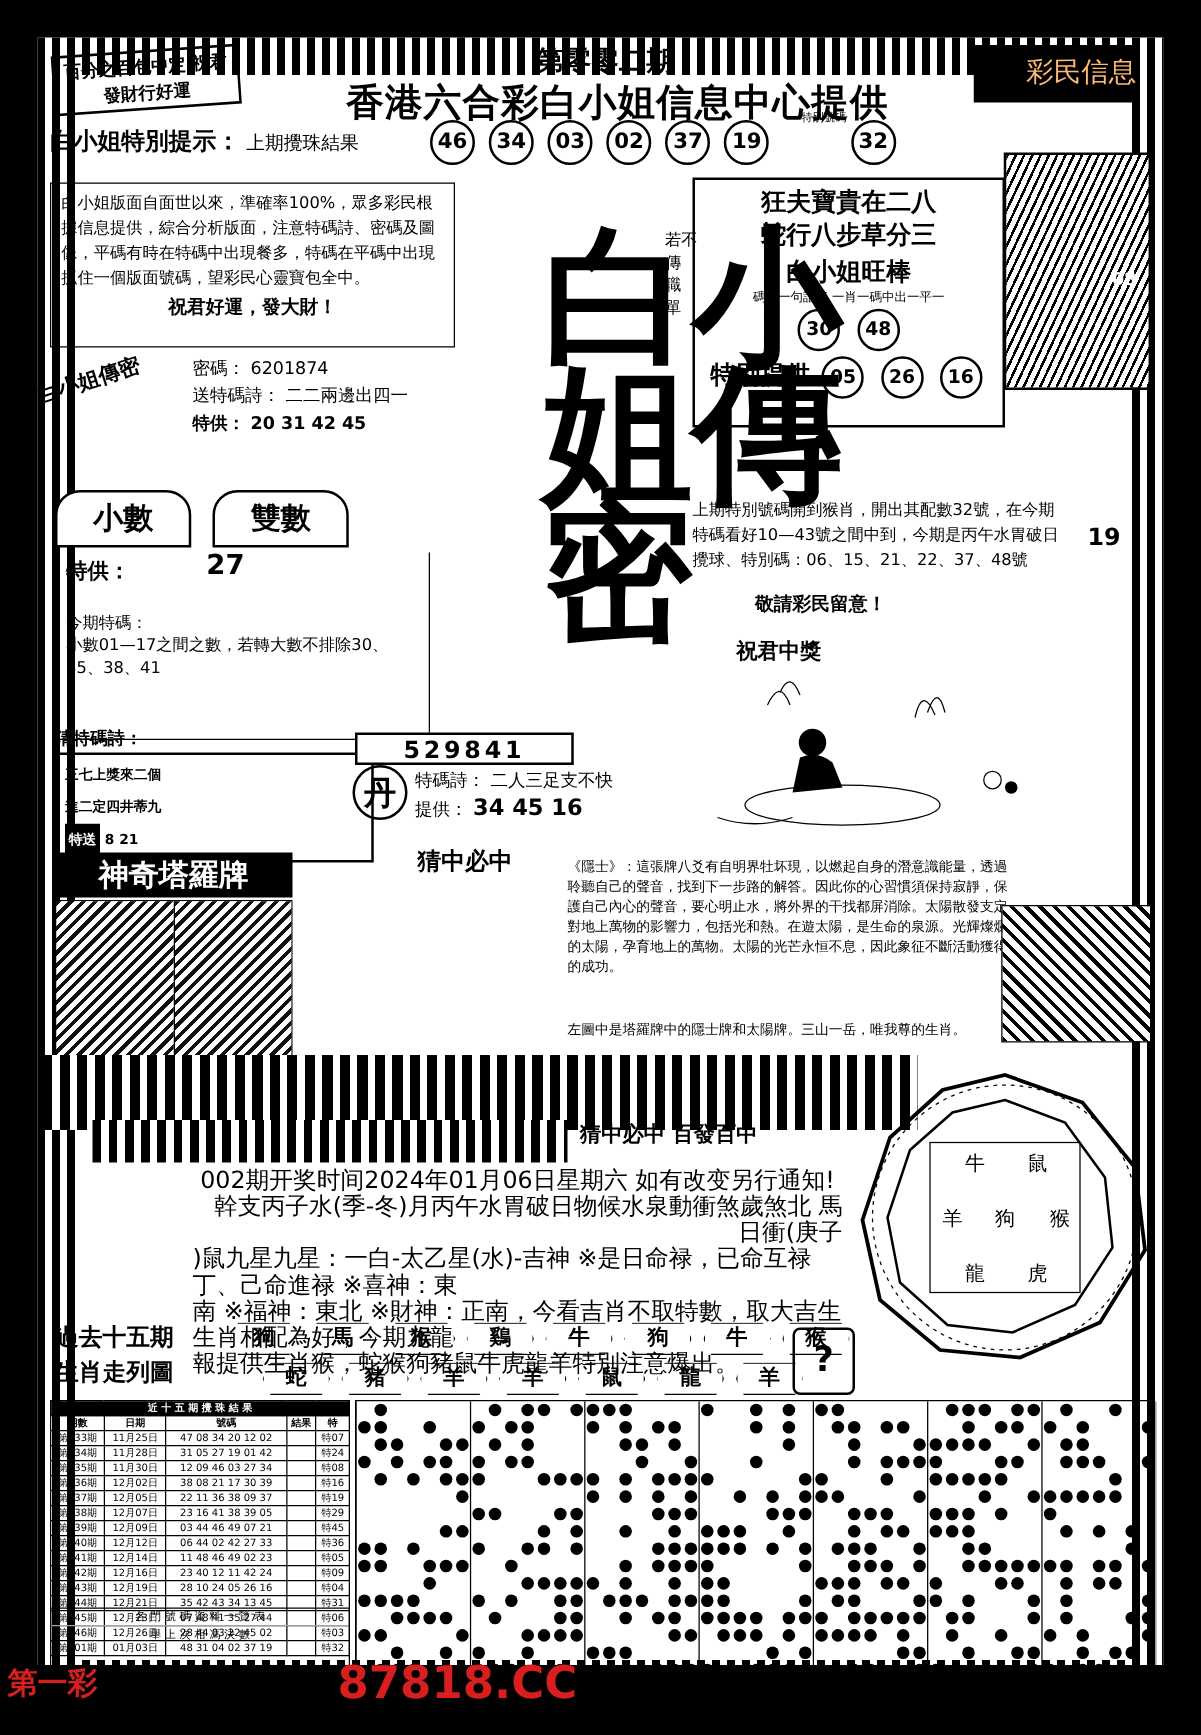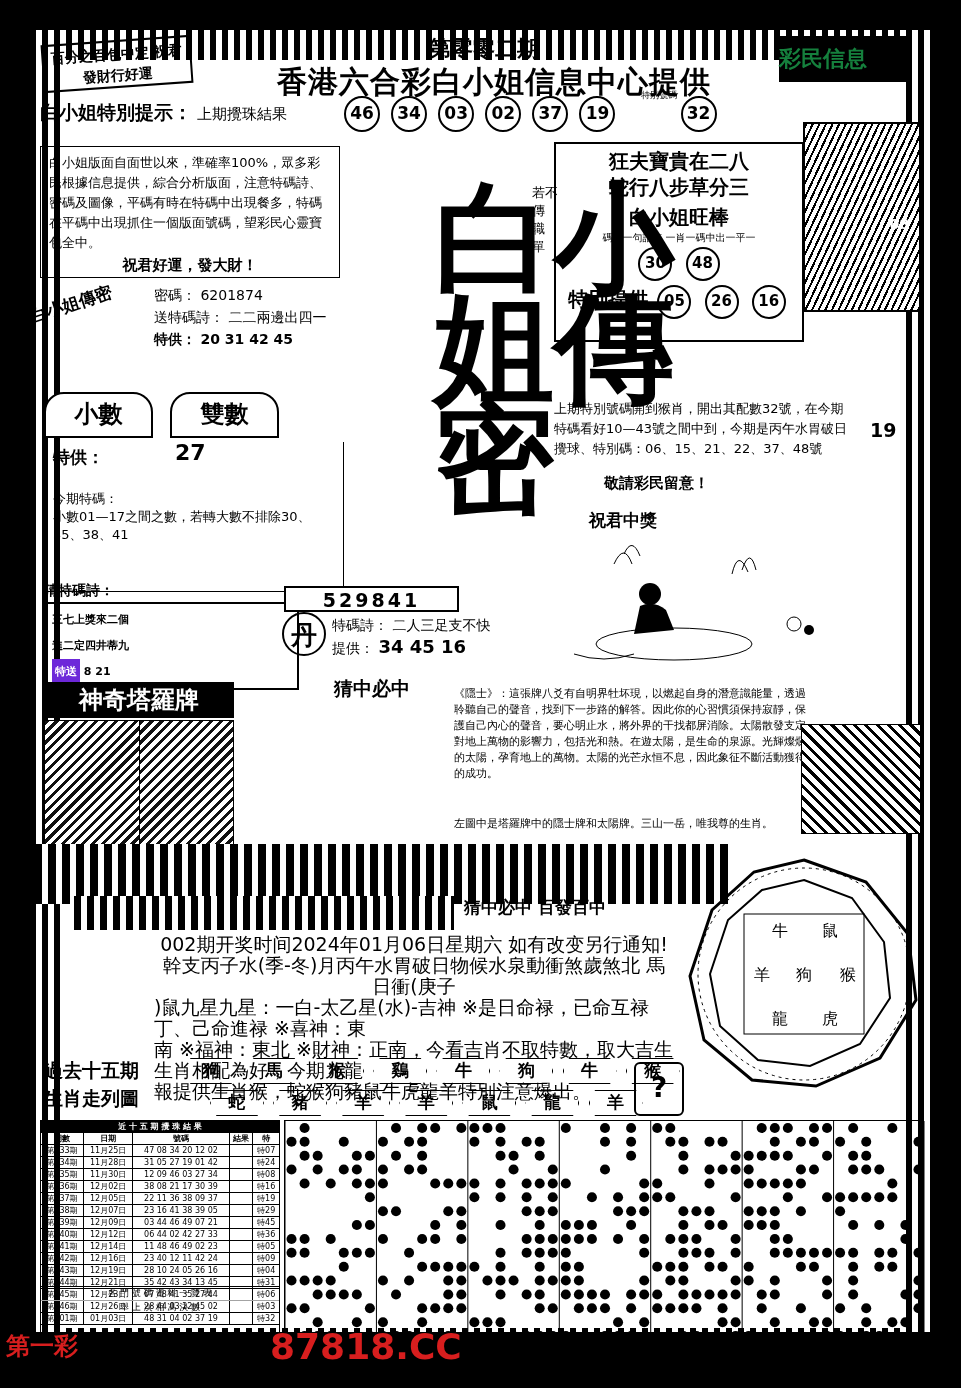--- a/index.html
+++ b/index.html
@@ -36,54 +36,54 @@
   .cn{font-family:"DejaVu Sans","Liberation Sans",sans-serif;}
   .bold{font-weight:bold;}
 
   
   #stamp{left:8px;top:6px;width:150px;height:48px;border:2px solid #000;
          transform:rotate(-4deg);padding:2px 3px;font-size:14px;line-height:21px;font-weight:bold;}
   
   #issue{left:300px;top:0px;width:300px;font-size:22px;font-weight:bold;}
   #maintitle{left:180px;top:28px;width:560px;font-size:30px;font-weight:bold;letter-spacing:1px;}
   
-  #toplabel{right:18px;top:2px;width:130px;height:46px;background:#000;color:#15803d;
-            font-size:22px;font-weight:bold;line-height:46px;text-align:left;}
+  #toplabel{right:18px;top:2px;width:130px;height:46px;background:#000;color:#fdba74;
+            font-size:22px;font-weight:normal;line-height:46px;text-align:right;}
   
   #promptrow{left:6px;top:66px;width:700px;height:40px;}
   #promptlabel{font-size:19px;font-weight:bold;}
   #prevlabel{font-size:15px;}
   .ball{display:inline-block;width:32px;height:32px;border:2px solid #000;border-radius:50%;
         line-height:30px;text-align:center;font-size:17px;font-weight:bold;margin-right:6px;
         background:#fff;}
   .balls{position:absolute;left:310px;top:62px;}
   #specialnote{position:absolute;left:600px;top:56px;font-size:9px;line-height:11px;text-align:center;width:50px;}
   .specball{border-width:2px;}
   
-  #textbox{left:6px;top:112px;width:300px;height:132px;border:1px solid #000;padding:6px 8px;
+  #textbox{left:6px;top:112px;width:324px;height:132px;border:1px solid #000;padding:6px 8px;
            font-size:13px;line-height:20px;}
   #wish{font-size:15px;font-weight:bold;text-align:center;margin-top:2px;}
   
   #codes{left:120px;top:250px;width:230px;font-size:14px;line-height:22px;}
   
   #bubbleleft{left:4px;top:252px;width:120px;height:90px;font-size:17px;font-weight:bold;
               transform:rotate(-18deg);}
   
   #numbox{left:10px;top:358px;width:300px;height:48px;}
   .numtab{display:inline-block;width:105px;height:42px;border:2px solid #000;border-radius:20px 20px 0 0;
           text-align:center;font-size:24px;font-weight:bold;line-height:40px;margin-right:12px;background:#fff;}
   #special-supply{left:10px;top:408px;width:300px;height:150px;border:1px solid #000;border-top:none;
                   padding:6px 8px;font-size:13px;line-height:18px;}
   #sp-title{font-size:17px;font-weight:bold;}
-  #sp-num{font-size:22px;font-weight:bold;position:absolute;left:130px;top:2px;text-align:right;}
+  #sp-num{font-size:22px;font-weight:bold;position:absolute;left:120px;top:2px;text-align:right;}
   
   #guess{left:10px;top:548px;width:255px;height:100px;}
   #guess-title{font-size:14px;font-weight:bold;}
   #guess-box{border:2px solid #000;margin-top:2px;padding:3px 6px;font-size:11px;line-height:26px;font-weight:bold;}
-  #guess-hl{background:#6d28d9;color:#fff;display:inline-block;padding:0 3px;}
+  #guess-hl{background:#000000;color:#fff;display:inline-block;padding:0 3px;}
   
   #tarot-title{left:10px;top:648px;width:190px;height:36px;background:#000;color:#fff;
                font-size:24px;font-weight:bold;text-align:center;line-height:36px;}
   #tarot-imgs{left:10px;top:686px;width:190px;height:130px;border:1px solid #000;display:flex;}
   .tcard{flex:1;border-right:1px solid #000;background:
       repeating-linear-gradient(135deg,#111 0 3px,#fff 3px 7px);}
   .tcard:last-child{border-right:none;}
   
   #ticket{left:250px;top:552px;width:175px;height:26px;border:2px solid #000;background:#fff;
           font-size:19px;font-weight:bold;text-align:center;line-height:24px;letter-spacing:3px;}
@@ -291,21 +291,21 @@
     <div class="blk cn" id="hermit">《隱士》：這張牌八爻有自明界牡坏現，以燃起自身的潛意識能量，透過聆聽自己的聲音，找到下一步路的解答。因此你的心習慣須保持寂靜，保護自己內心的聲音，要心明止水，將外界的干找都屏消除。太陽散發支定對地上萬物的影響力，包括光和熱。在遊太陽，是生命的泉源。光輝燦爛的太陽，孕育地上的萬物。太陽的光芒永恒不息，因此象征不斷活動獲得的成功。</div>
     <div class="blk cn" id="hermit-cap">左圖中是塔羅牌中的隱士牌和太陽牌。三山一岳，唯我尊的生肖。</div>
     <div class="blk" id="fan"></div>
 
     <div class="blk" id="banner"></div>
     <div class="blk" id="banner2"></div>
     <div class="blk cn" id="banner-r">猜中必中  百發百中</div>
 
     <div class="blk cn" id="para">
       <div style="text-align:center">002期开奖时间2024年01月06日星期六  如有改变另行通知!</div>
-      <div style="text-align:center">幹支丙子水(季-冬)月丙午水胃破日物候水泉動衝煞歲煞北  馬日衝(庚子</div>
+      <div style="text-align:right">幹支丙子水(季-冬)月丙午水胃破日物候水泉動衝煞歲煞北  馬日衝(庚子</div>
       <div>)鼠九星九星：一白-太乙星(水)-吉神 ※是日命禄，已命互禄  丁、己命進禄 ※喜神：東</div>
       <div>南 ※福神：東北 ※財神：正南，今看吉肖不取特數，取大吉生生肖相配為好，今期九龍</div>
       <div>報提供生肖猴，蛇猴狗豬鼠牛虎龍羊特別注意爆出。</div>
     </div>
 
     <div class="blk" id="wheel">
       <svg width="240" height="240" viewBox="0 0 240 240">
         <polygon points="120,6 182,28 224,80 232,146 196,204 132,232 68,226 20,186 6,122 28,56 70,18" fill="none" stroke="#000" stroke-width="3"></polygon>
         <polygon points="120,26 168,44 200,88 206,144 176,190 126,212 74,206 36,172 26,120 44,66 78,36" fill="none" stroke="#000" stroke-width="2"></polygon>
         <rect x="60" y="60" width="120" height="120" fill="none" stroke="#000"></rect>

